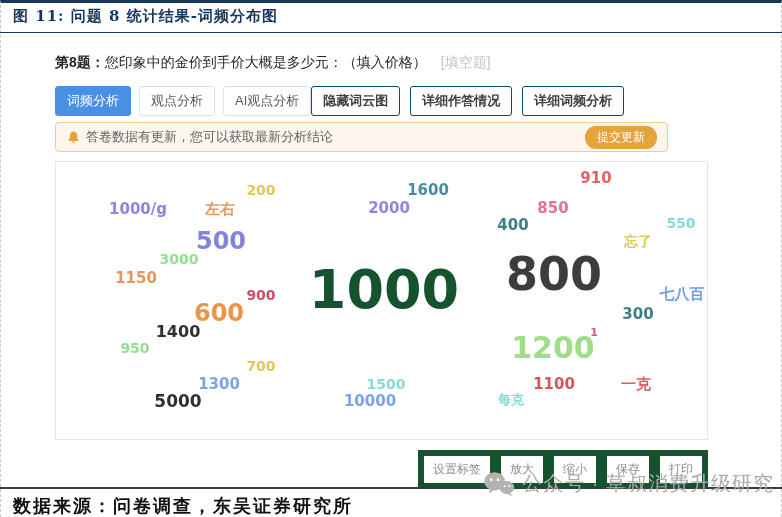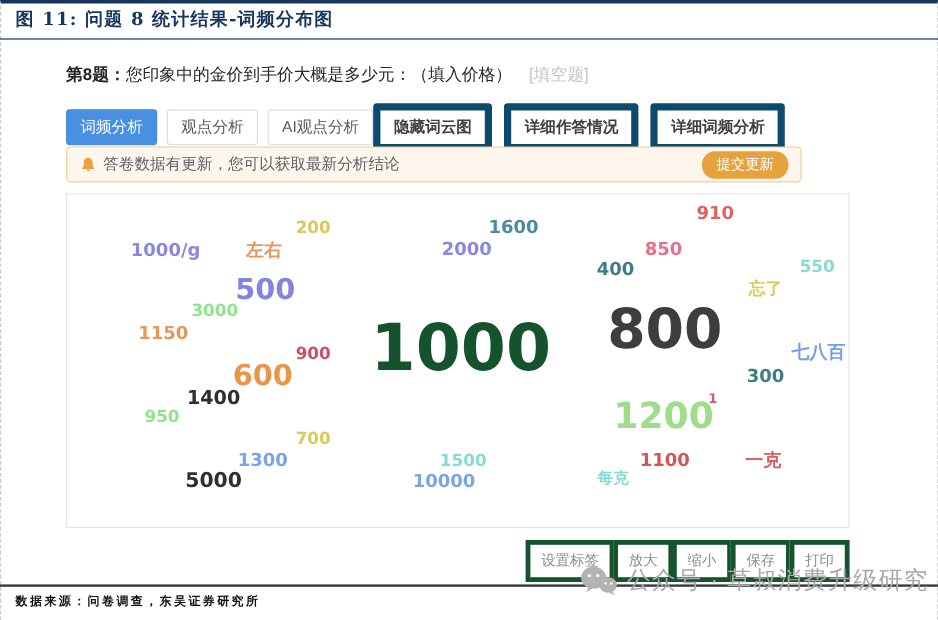--- a/index.html
+++ b/index.html
@@ -11,38 +11,38 @@
              font-weight:bold;font-size:15px;color:#17365d;letter-spacing:1px;}
   .title-divider{position:absolute;left:0;top:32px;width:782px;height:1px;background:#17365d;}
   .question{position:absolute;left:55px;top:54px;font-size:14px;color:#262626;}
   .q-prefix{font-weight:bold;}
   .q-tag{color:#c0c4cc;margin-left:14px;}
   .row{position:absolute;left:55px;top:86px;width:541px;display:flex;justify-content:space-between;align-items:center;}
   .tabs{display:flex;gap:8px;}
   .tab{font-size:13px;padding:5px 11px;border-radius:3px;border:1px solid #dcdfe6;background:#fff;color:#595959;cursor:pointer;white-space:nowrap;}
   .tab.active{background:#4a90e2;border-color:#4a90e2;color:#fff;}
   .actions{display:flex;gap:10px;}
-  .action-btn{font-size:13px;font-weight:bold;padding:5px 11px;border-radius:3px;border:6px solid #0c4a6e;background:#fff;color:#404040;cursor:pointer;white-space:nowrap;}
+  .action-btn{font-size:13px;font-weight:bold;padding:5px 11px;border-radius:3px;border:1px solid #0c4a6e;background:#fff;color:#404040;cursor:pointer;white-space:nowrap;}
   .notice{position:absolute;left:55px;top:122px;width:613px;height:30px;box-sizing:border-box;
           background:#fdf6ec;border:1px solid #f0cd94;border-radius:4px;display:flex;align-items:center;padding:0 10px;}
   .notice-text{font-size:13px;color:#606266;margin-left:5px;}
   .submit-btn{margin-left:auto;background:#e6a23c;color:#fff;font-size:12px;border:none;border-radius:11px;
               padding:3px 12px;cursor:pointer;white-space:nowrap;}
   .cloud-panel{position:absolute;left:55px;top:161px;width:653px;height:279px;box-sizing:border-box;
                background:#fff;border:1px solid #e2e5ea;overflow:hidden;}
   .word{position:absolute;transform:translate(-50%,-50%);font-weight:bold;white-space:nowrap;
         font-family:"DejaVu Sans",sans-serif;line-height:1;}
   .toolbar{position:absolute;top:450px;right:74px;display:flex;}
-  .tool-btn{font-size:12px;color:#8c8c8c;background:#fff;border:4px solid #14532d;padding:5px 9px;
+  .tool-btn{font-size:12px;color:#8c8c8c;background:#fff;border:6px solid #14532d;padding:5px 9px;
             margin-left:-1px;cursor:pointer;white-space:nowrap;}
   .bottom-line{position:absolute;left:0;top:487px;width:782px;height:2px;background:#3a3a3a;z-index:1;}
   .watermark{position:absolute;top:470px;right:8px;display:flex;align-items:center;gap:7px;z-index:2;
              color:#a9a9a9;font-size:20px;letter-spacing:1px;white-space:nowrap;}
   .footer{position:absolute;left:13px;top:494px;font-family:"DejaVu Serif","Liberation Serif",serif;
-          font-weight:bold;font-size:10px;color:#111;letter-spacing:2px;}
+          font-weight:bold;font-size:18px;color:#111;letter-spacing:2px;}
   .bell{width:15px;height:15px;flex:none;}
   .wechat{width:32px;height:26px;flex:none;}
 </style>
 </head>
 <body>
 
 <div class="frame"></div>
 
 <div class="fig-title">图 11: 问题 8 统计结果-词频分布图</div>
 <div class="title-divider"></div>

